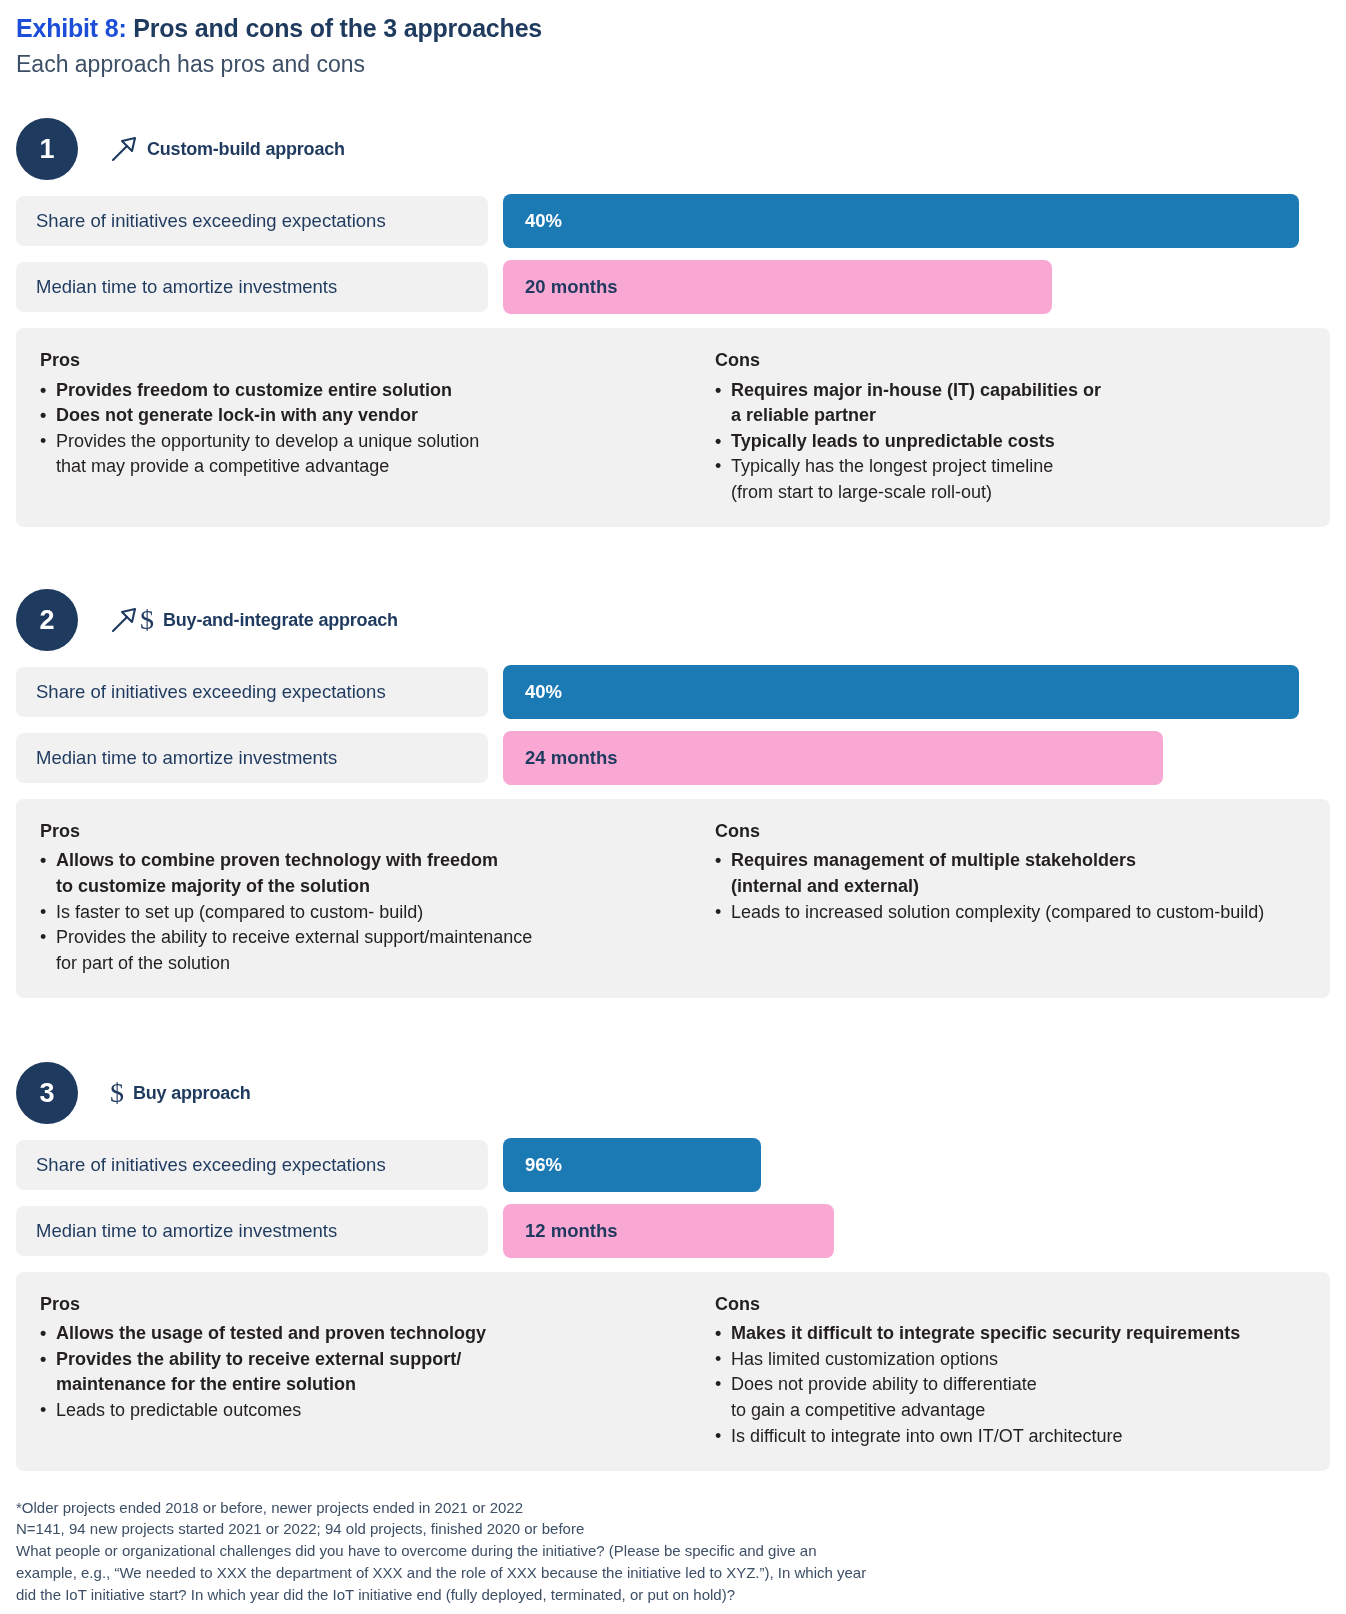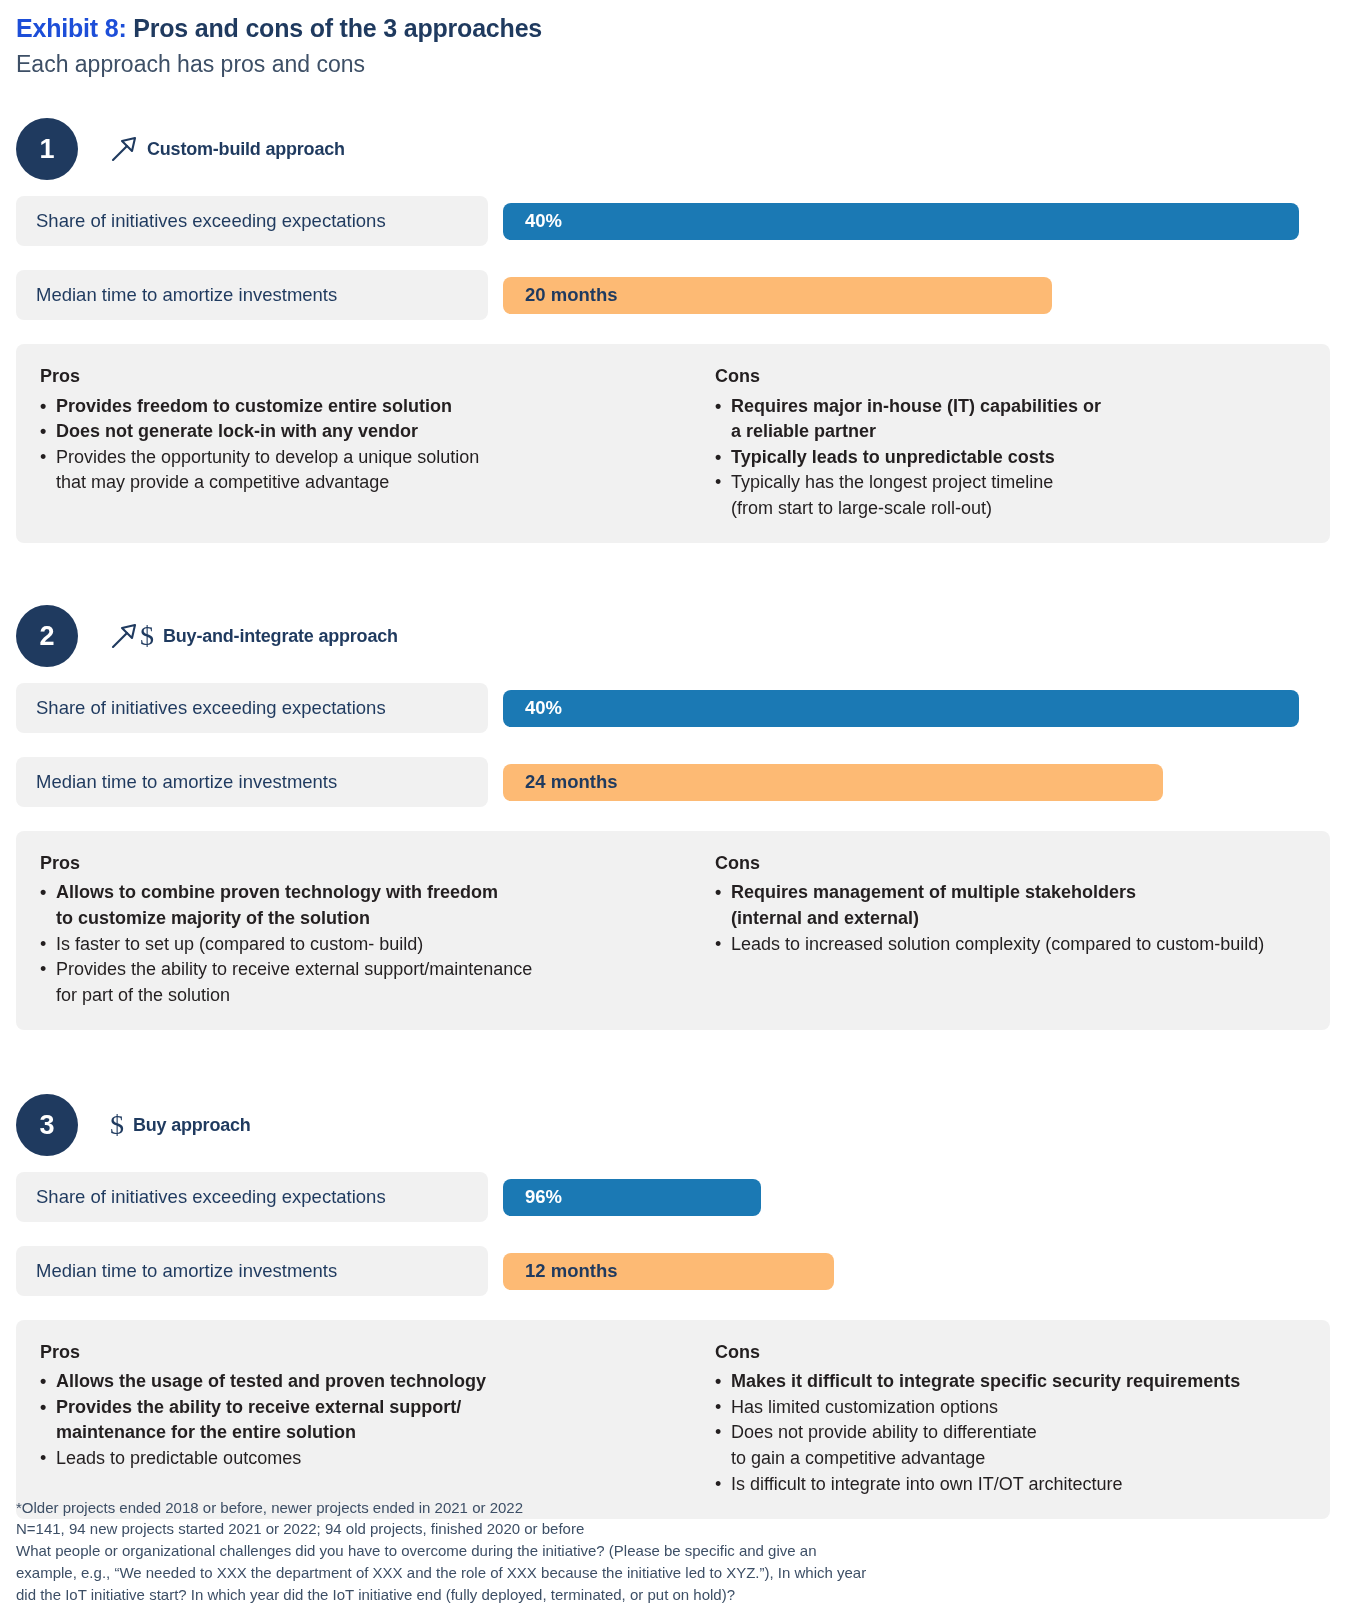--- a/index.html
+++ b/index.html
@@ -84,47 +84,47 @@
     letter-spacing: -0.2px;
     white-space: nowrap;
   }
 
   
   .metrics { position: relative; }
   .metric-row {
     display: flex;
     align-items: center;
     height: 50px;
-    margin-bottom: 24px;
+    margin-bottom: 16px;
   }
   .metric-label {
     width: 472px;
     height: 50px;
     background: #f1f1f1;
     border-radius: 8px;
     display: flex;
     align-items: center;
     padding-left: 20px;
     font-size: 18.5px;
     color: #1f3a5f;
     flex: 0 0 auto;
   }
   .metric-bar {
-    height: 37px;
+    height: 54px;
     margin-left: 15px;
     border-radius: 8px;
     display: flex;
     align-items: center;
     padding-left: 22px;
     font-size: 18.5px;
     font-weight: bold;
     flex: 0 0 auto;
   }
   .bar-primary { background: #1b79b4; color: #ffffff; }
-  .bar-secondary { background: #fdba74; color: #1f3a5f; }
+  .bar-secondary { background: #f9a8d4; color: #1f3a5f; }
 
   
   .pc-card {
     margin-top: 10px;
     background: #f1f1f1;
     border-radius: 8px;
     display: flex;
     padding: 20px 0 22px 0;
     gap: 20px;
   }

